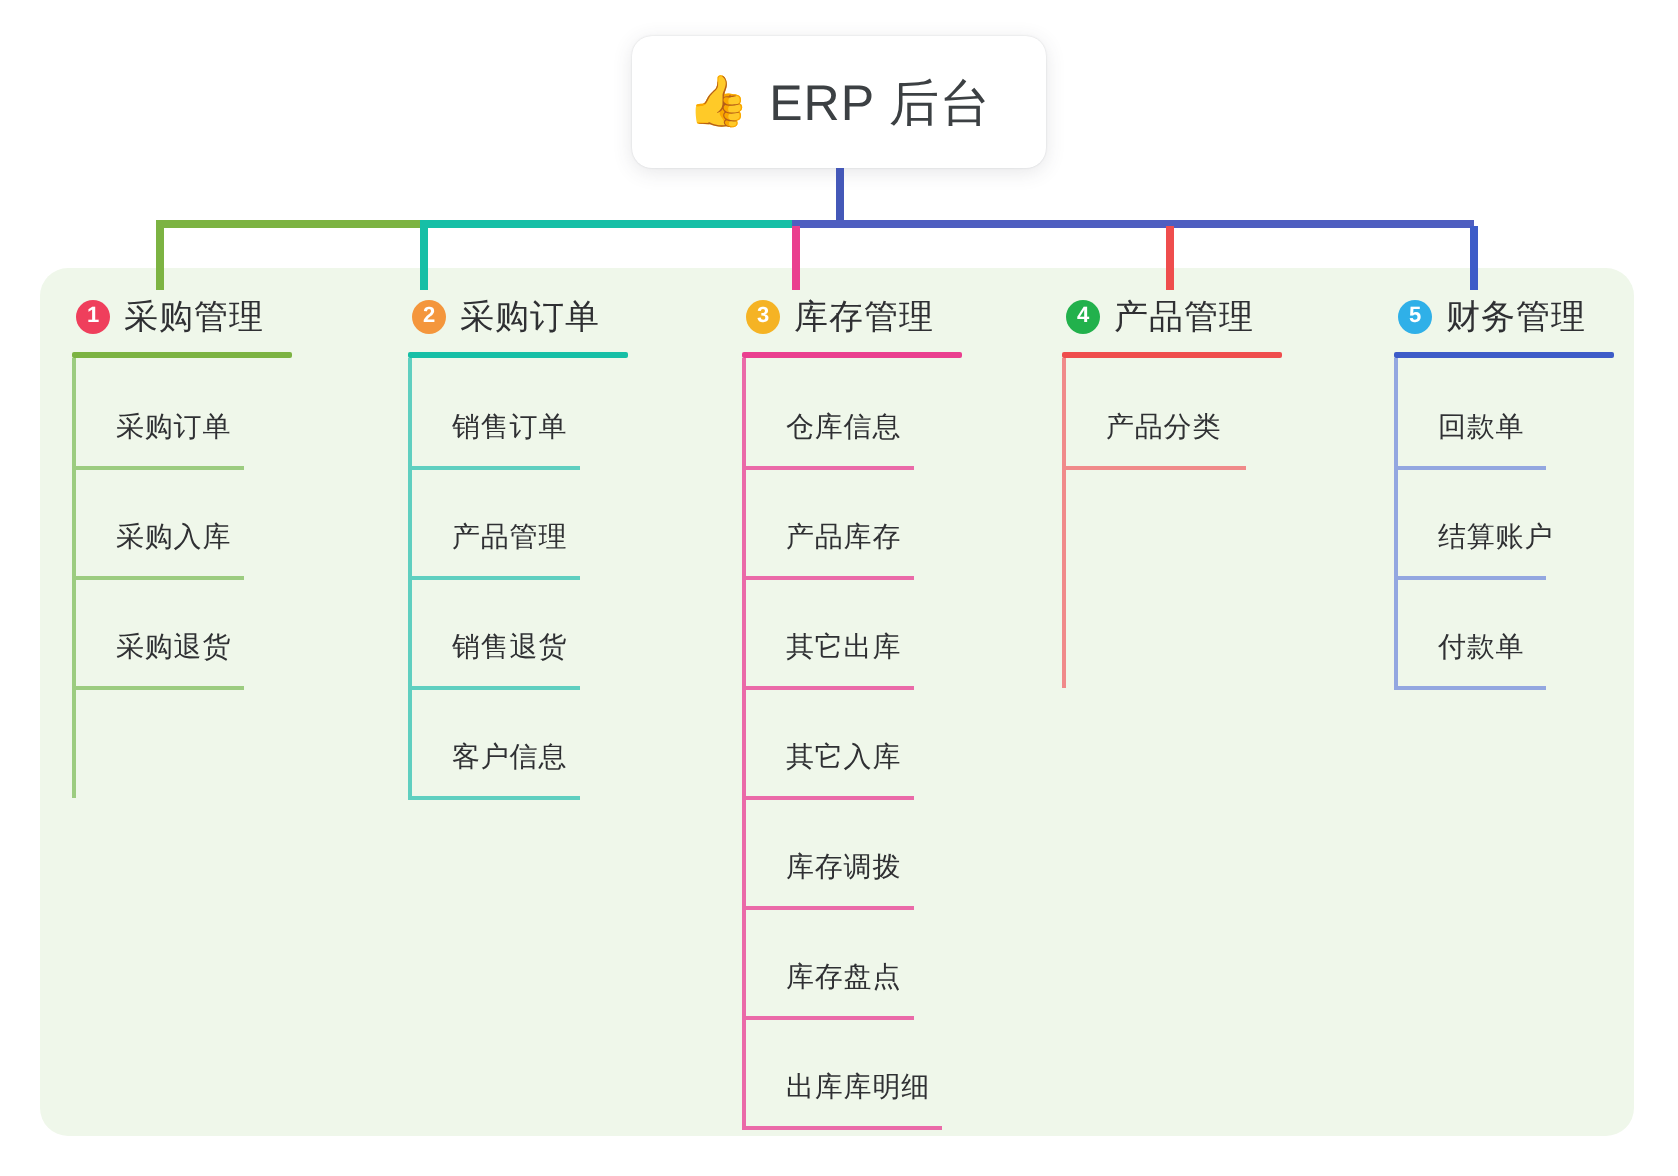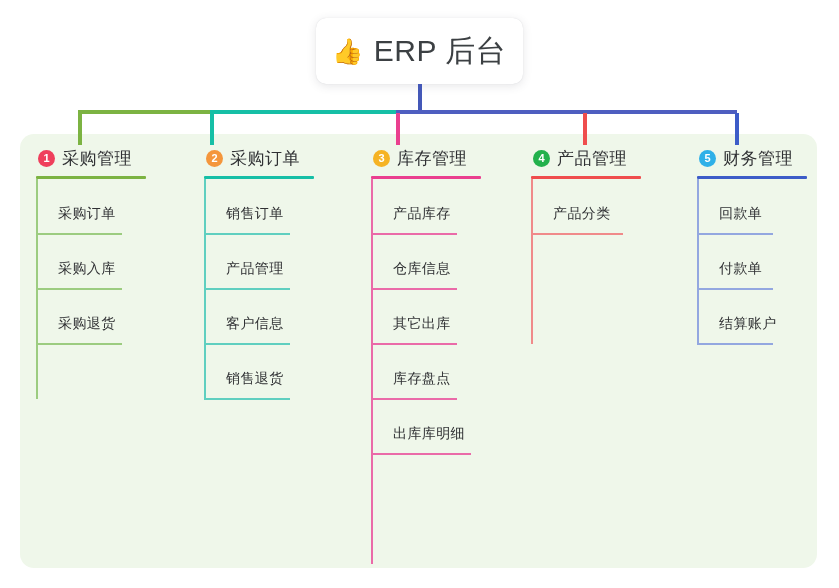--- a/index.html
+++ b/index.html
@@ -34,21 +34,21 @@
     justify-content: center;
     gap: 10px;
     box-sizing: border-box;
   }
   .root-emoji {
     font-size: 25px;
     line-height: 1;
     display: inline-block;
   }
   .root-title {
-    font-size: 30px;
+    font-size: 25px;
     color: #3c4043;
     letter-spacing: 0.5px;
     white-space: nowrap;
   }
 
   
   .panel {
     position: absolute;
     left: 20px;
     top: 134px;
@@ -202,47 +202,55 @@
           <div class="spine" style="background: rgb(95, 207, 192); height: 220px;"></div>
           <div class="leaf">
             <div class="leaf-text">销售订单</div>
             <div class="leaf-rule" style="width: 86px; background: rgb(95, 207, 192);"></div>
           </div>
           <div class="leaf">
             <div class="leaf-text">产品管理</div>
             <div class="leaf-rule" style="width: 86px; background: rgb(95, 207, 192);"></div>
           </div>
           <div class="leaf">
+            <div class="leaf-text">销售退货</div>
+            <div class="leaf-rule" style="width: 86px; background: rgb(95, 207, 192);"></div>
+          </div>
+          <div class="leaf">
             <div class="leaf-text">客户信息</div>
-            <div class="leaf-rule" style="width: 86px; background: rgb(95, 207, 192);"></div>
-          </div>
-          <div class="leaf">
-            <div class="leaf-text">销售退货</div>
             <div class="leaf-rule" style="width: 86px; background: rgb(95, 207, 192);"></div>
           </div>
         </div>
       </div>
       <div class="column" style="left: 371px;">
         <div class="col-head">
           <span class="badge" style="background: rgb(245, 179, 36);">3</span>
           <span class="col-title">库存管理</span>
         </div>
         <div class="col-rule" style="width: 110px; background: rgb(234, 63, 143);"></div>
         <div class="col-body">
           <div class="spine" style="background: rgb(234, 106, 168); height: 385px;"></div>
           <div class="leaf">
+            <div class="leaf-text">仓库信息</div>
+            <div class="leaf-rule" style="width: 86px; background: rgb(234, 106, 168);"></div>
+          </div>
+          <div class="leaf">
             <div class="leaf-text">产品库存</div>
             <div class="leaf-rule" style="width: 86px; background: rgb(234, 106, 168);"></div>
           </div>
           <div class="leaf">
-            <div class="leaf-text">仓库信息</div>
-            <div class="leaf-rule" style="width: 86px; background: rgb(234, 106, 168);"></div>
-          </div>
-          <div class="leaf">
             <div class="leaf-text">其它出库</div>
+            <div class="leaf-rule" style="width: 86px; background: rgb(234, 106, 168);"></div>
+          </div>
+          <div class="leaf">
+            <div class="leaf-text">其它入库</div>
+            <div class="leaf-rule" style="width: 86px; background: rgb(234, 106, 168);"></div>
+          </div>
+          <div class="leaf">
+            <div class="leaf-text">库存调拨</div>
             <div class="leaf-rule" style="width: 86px; background: rgb(234, 106, 168);"></div>
           </div>
           <div class="leaf">
             <div class="leaf-text">库存盘点</div>
             <div class="leaf-rule" style="width: 86px; background: rgb(234, 106, 168);"></div>
           </div>
           <div class="leaf">
             <div class="leaf-text">出库库明细</div>
             <div class="leaf-rule" style="width: 100px; background: rgb(234, 106, 168);"></div>
           </div>
@@ -268,24 +276,24 @@
           <span class="col-title">财务管理</span>
         </div>
         <div class="col-rule" style="width: 110px; background: rgb(61, 92, 200);"></div>
         <div class="col-body">
           <div class="spine" style="background: rgb(147, 167, 224); height: 165px;"></div>
           <div class="leaf">
             <div class="leaf-text">回款单</div>
             <div class="leaf-rule" style="width: 76px; background: rgb(147, 167, 224);"></div>
           </div>
           <div class="leaf">
+            <div class="leaf-text">结算账户</div>
+            <div class="leaf-rule" style="width: 76px; background: rgb(147, 167, 224);"></div>
+          </div>
+          <div class="leaf">
             <div class="leaf-text">付款单</div>
             <div class="leaf-rule" style="width: 76px; background: rgb(147, 167, 224);"></div>
           </div>
-          <div class="leaf">
-            <div class="leaf-text">结算账户</div>
-            <div class="leaf-rule" style="width: 76px; background: rgb(147, 167, 224);"></div>
-          </div>
         </div>
       </div>
     </div>
 
 </div>
 
 </body></html>

